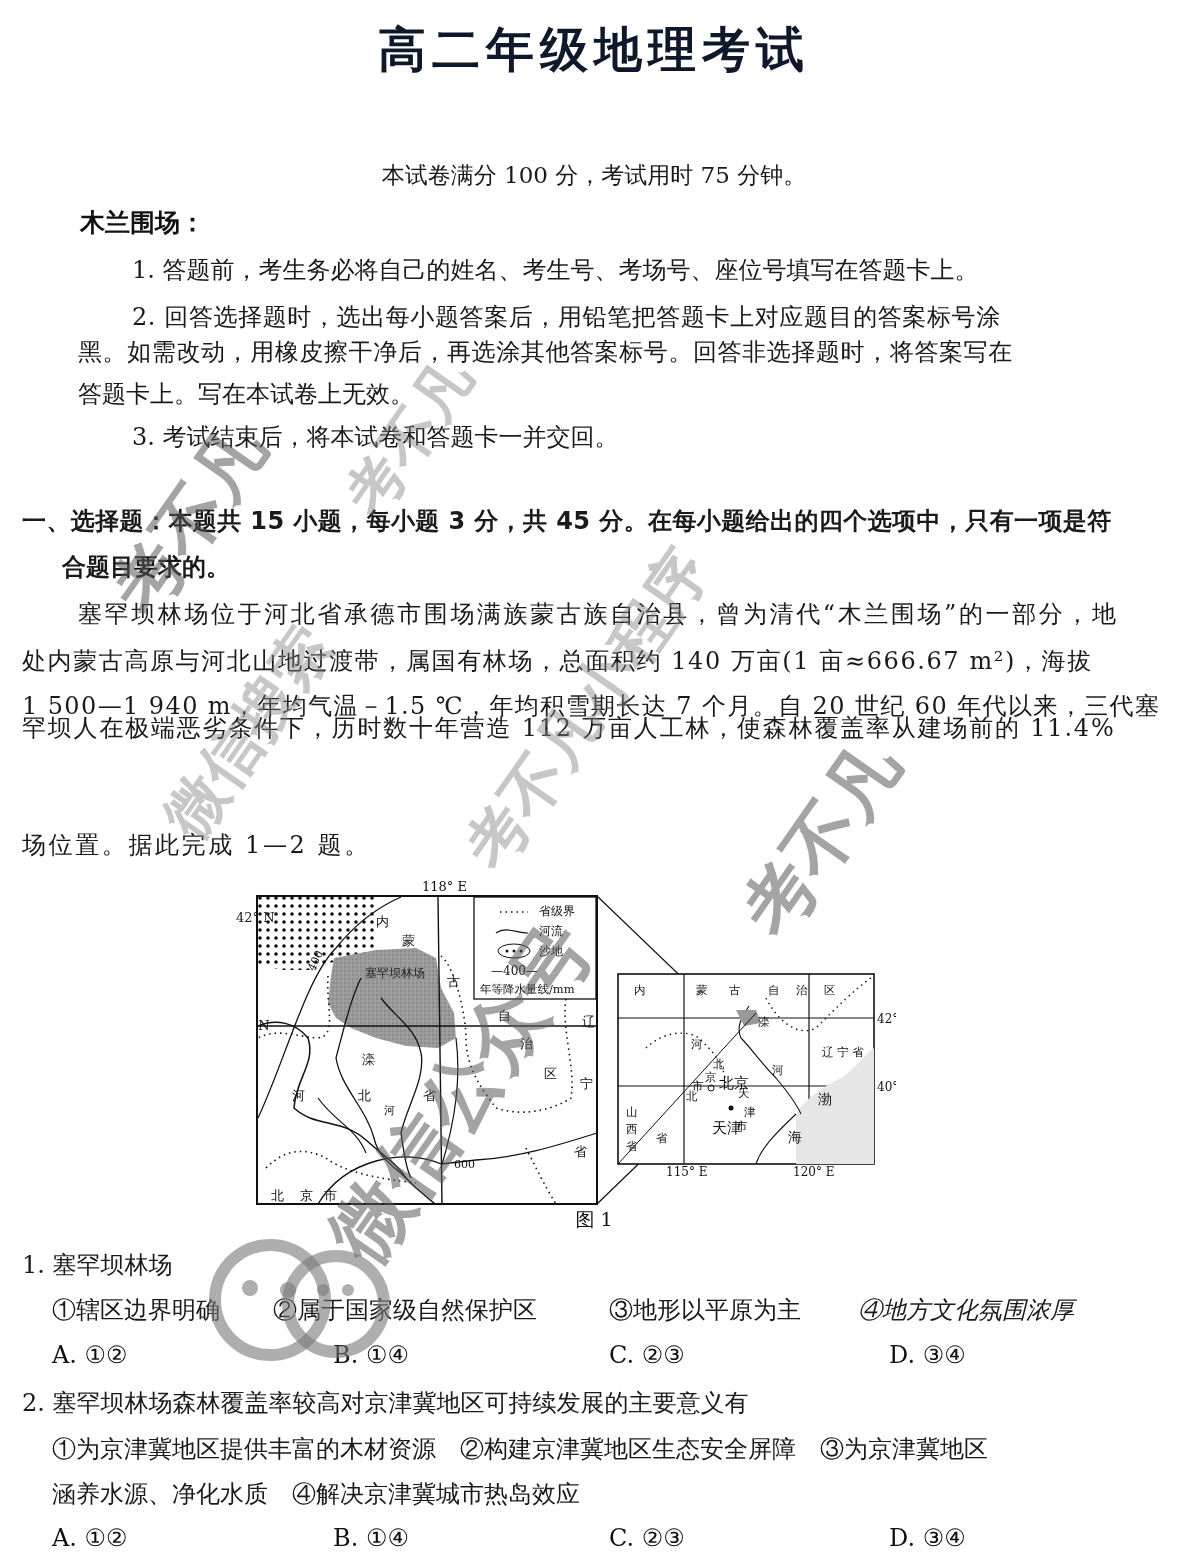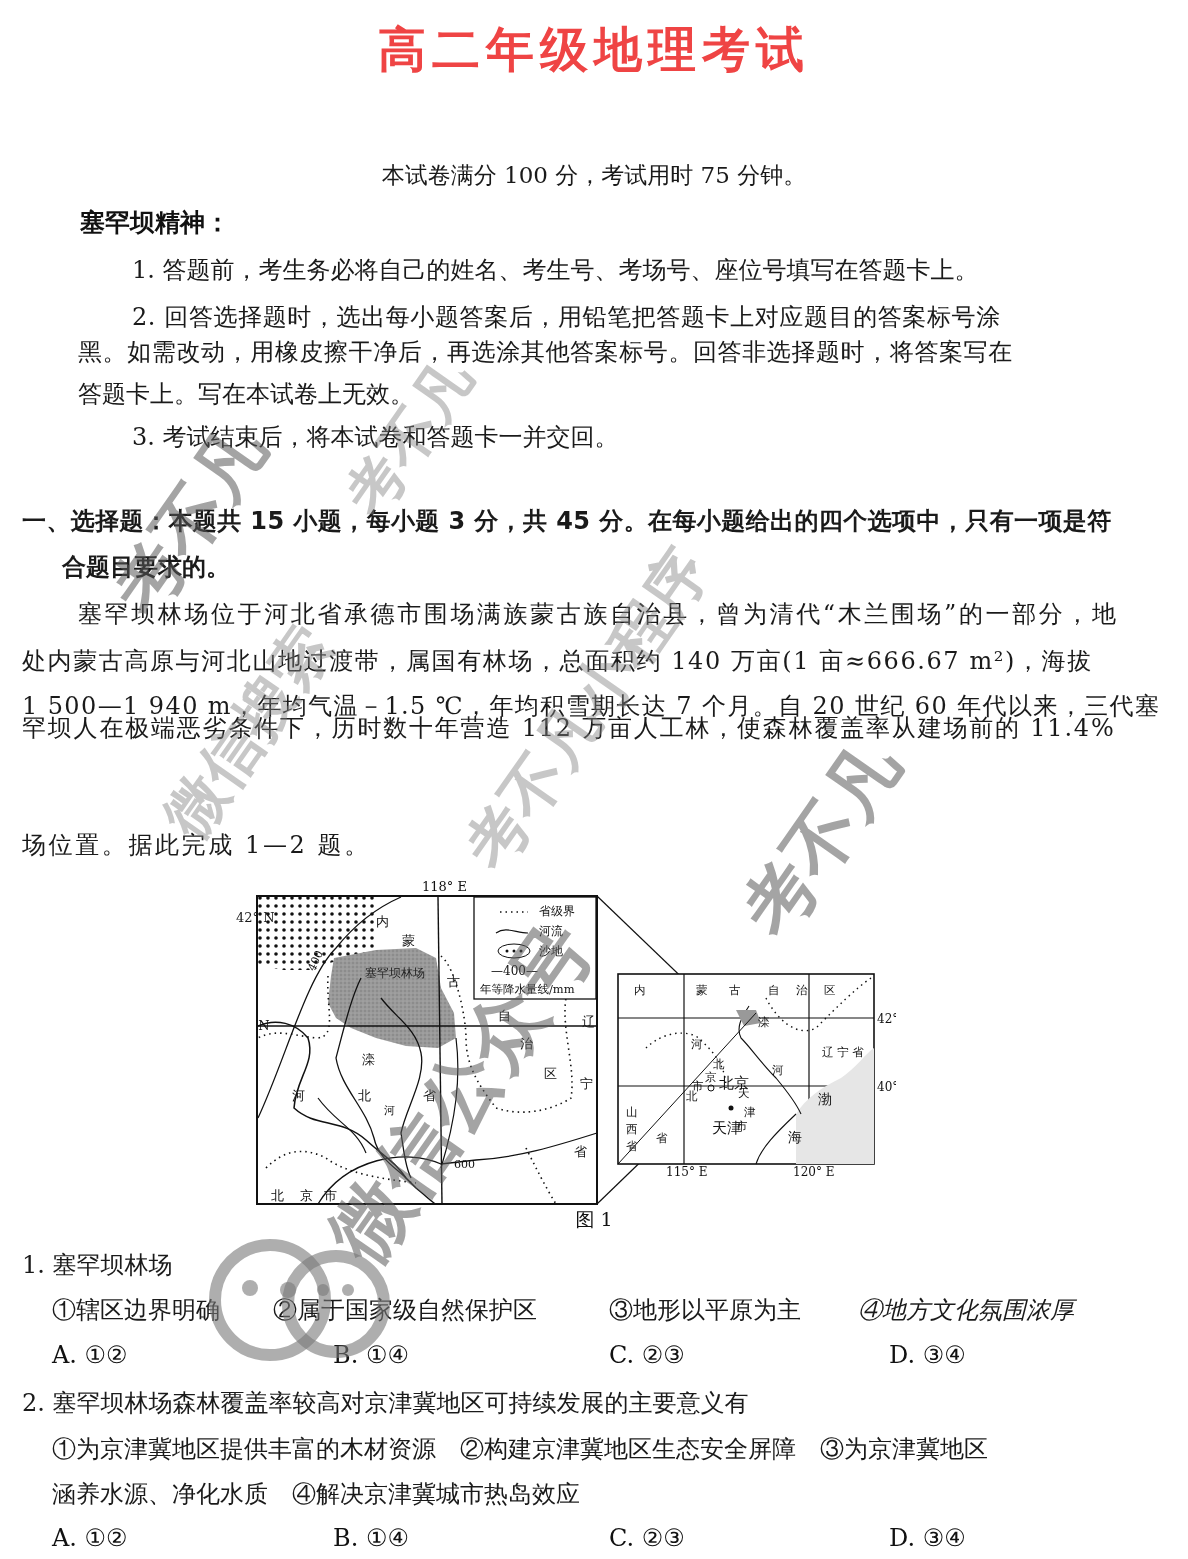--- a/index.html
+++ b/index.html
@@ -4,21 +4,21 @@
 <style>
   html, body { margin: 0; padding: 0; background: #ffffff; }
   body {
     width: 1188px; height: 1559px; position: relative; overflow: hidden;
     font-family: "DejaVu Serif", "Liberation Serif", serif; color: #111;
   }
   .page { position: absolute; left: 0; top: 0; width: 1188px; height: 1559px; }
   .title {
     position: absolute; top: 18px; left: 0; width: 1188px; text-align: center;
     font-family: "DejaVu Sans", "Liberation Sans", sans-serif; font-weight: bold;
-    font-size: 48px; letter-spacing: 6px; color: #ef4444;
+    font-size: 48px; letter-spacing: 6px; color: #0f172a;
   }
   .subtitle {
     position: absolute; top: 160px; left: 0; width: 1188px; text-align: center;
     font-size: 23px; color: #1a1a1a;
   }
   .notice-head {
     position: absolute; top: 206px; left: 80px;
     font-family: "DejaVu Sans", "Liberation Sans", sans-serif; font-weight: bold; font-size: 25px;
   }
   .line { position: absolute; font-size: 24px; white-space: nowrap; color: #1a1a1a; }
@@ -36,21 +36,21 @@
         color: rgba(90,90,90,0.55); white-space: nowrap; transform-origin: left center; pointer-events: none; }
 </style>
 </head>
 <body>
 
 <div class="page">
 
   <div class="title">高二年级地理考试</div>
   <div class="subtitle">本试卷满分 100 分，考试用时 75 分钟。</div>
 
-  <div class="notice-head">塞罕坝精神：</div>
+  <div class="notice-head">木兰围场：</div>
   <div class="line" style="top:254px;left:132px;">1. 答题前，考生务必将自己的姓名、考生号、考场号、座位号填写在答题卡上。</div>
   <div class="line" style="top:301px;left:132px;letter-spacing:0.6px;">2. 回答选择题时，选出每小题答案后，用铅笔把答题卡上对应题目的答案标号涂</div>
   <div class="line" style="top:378px;left:78px;">答题卡上。写在本试卷上无效。</div>
   <div class="line" style="top:336px;left:78px;letter-spacing:0.6px;">黑。如需改动，用橡皮擦干净后，再选涂其他答案标号。回答非选择题时，将答案写在</div>
   <div class="line" style="top:421px;left:132px;">3. 考试结束后，将本试卷和答题卡一并交回。</div>
 
   <div class="line sec-head" style="top:505px;left:22px;letter-spacing:0.4px;">一、选择题：本题共 15 小题，每小题 3 分，共 45 分。在每小题给出的四个选项中，只有一项是符</div>
   <div class="line sec-head" style="top:551px;left:62px;">合题目要求的。</div>
 
   <div class="line para" style="top:598px;left:78px;">塞罕坝林场位于河北省承德市围场满族蒙古族自治县，曾为清代“木兰围场”的一部分，地</div>

